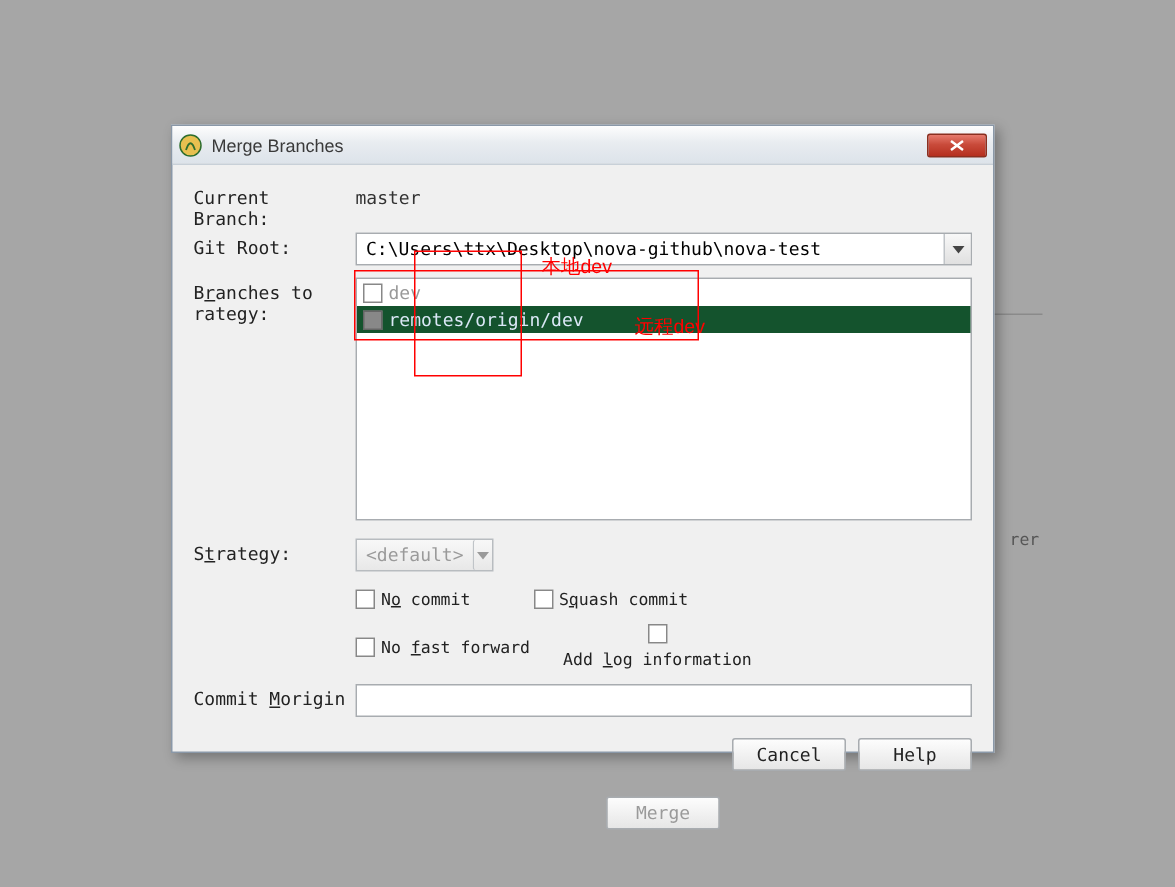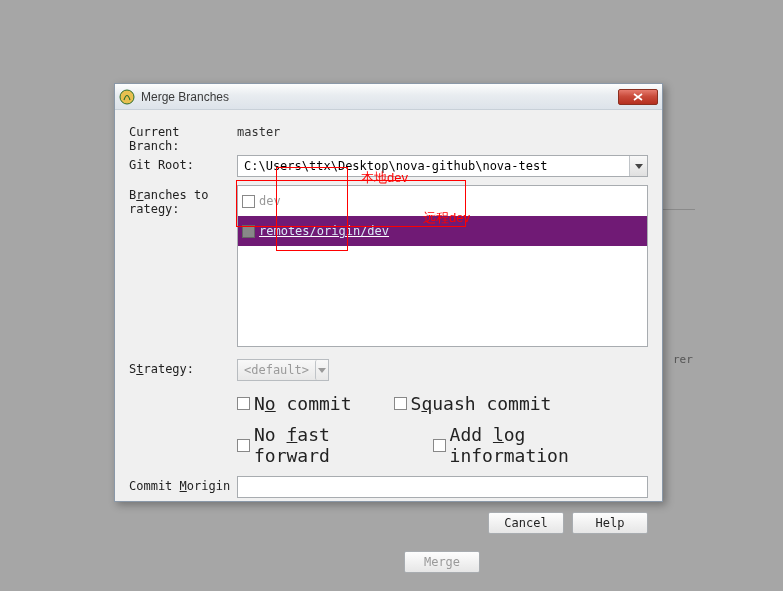--- a/index.html
+++ b/index.html
@@ -128,30 +128,29 @@
       padding-top: 3px;
     }
     .listbox {
       flex: 1;
       height: 162px;
       border: 1px solid #a8acb0;
       background: #fff;
       position: relative;
     }
     .list-item {
-      height: 30px;
+      height: 18px;
       display: flex;
       align-items: center;
       padding: 0 4px;
       gap: 4px;
     }
     .list-item.selected {
-      background: #701a75;
+      background: #14532d;
       color: #fff;
-      text-decoration: underline;
     }
     .chk {
       width: 13px;
       height: 13px;
       border: 1px solid #888;
       background: #fff;
       flex-shrink: 0;
     }
     .chk.grey {
       background: #888;
@@ -200,21 +199,21 @@
       margin-left: 108px;
       display: flex;
       gap: 42px;
       margin-bottom: 10px;
     }
     .check {
       display: flex;
       align-items: center;
       gap: 4px;
       font-family: "SimSun", monospace;
-      font-size: 18px;
+      font-size: 11px;
       color: #222;
     }
     .textinput {
       flex: 1;
       height: 22px;
       border: 1px solid #a8acb0;
       background: #fff;
     }
     .btnrow {
       display: flex;
@@ -321,21 +320,21 @@
         <span class="chk"></span>
         <span><span>S</span><span class="u">q</span><span>uash commit</span></span>
       </label>
     </div>
 
     <div class="checkrow">
       <label class="check">
         <span class="chk"></span>
         <span><span>No </span><span class="u">f</span><span>ast forward</span></span>
       </label>
-      <label class="check" style="margin-left:-20px;">
+      <label class="check" style="margin-left:-20px;flex-direction:column;">
         <span class="chk"></span>
         <span><span>Add </span><span class="u">l</span><span>og information</span></span>
       </label>
     </div>
 
     <div class="row" style="margin-top:6px;">
       <div class="label">
         <span>Commit </span><span class="u">M</span><span>origin</span>
       </div>
       <input class="textinput" value="" style="">

